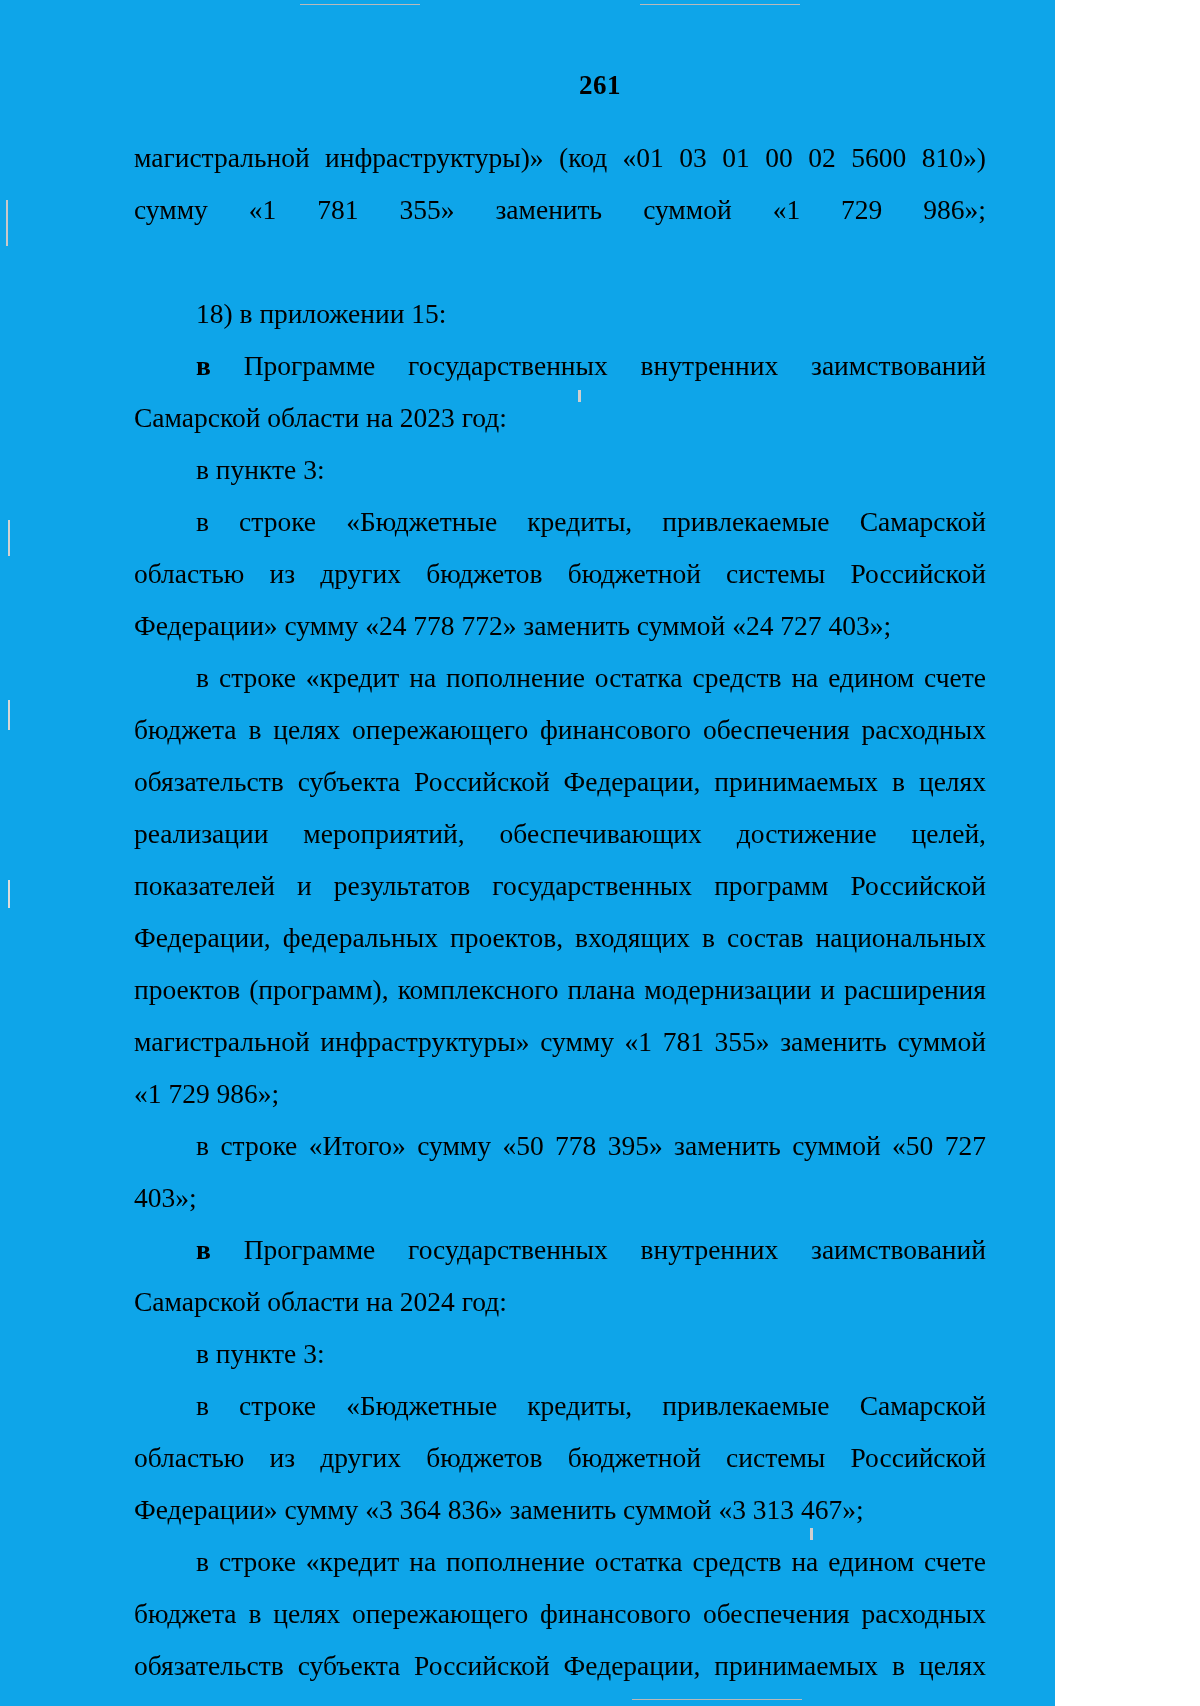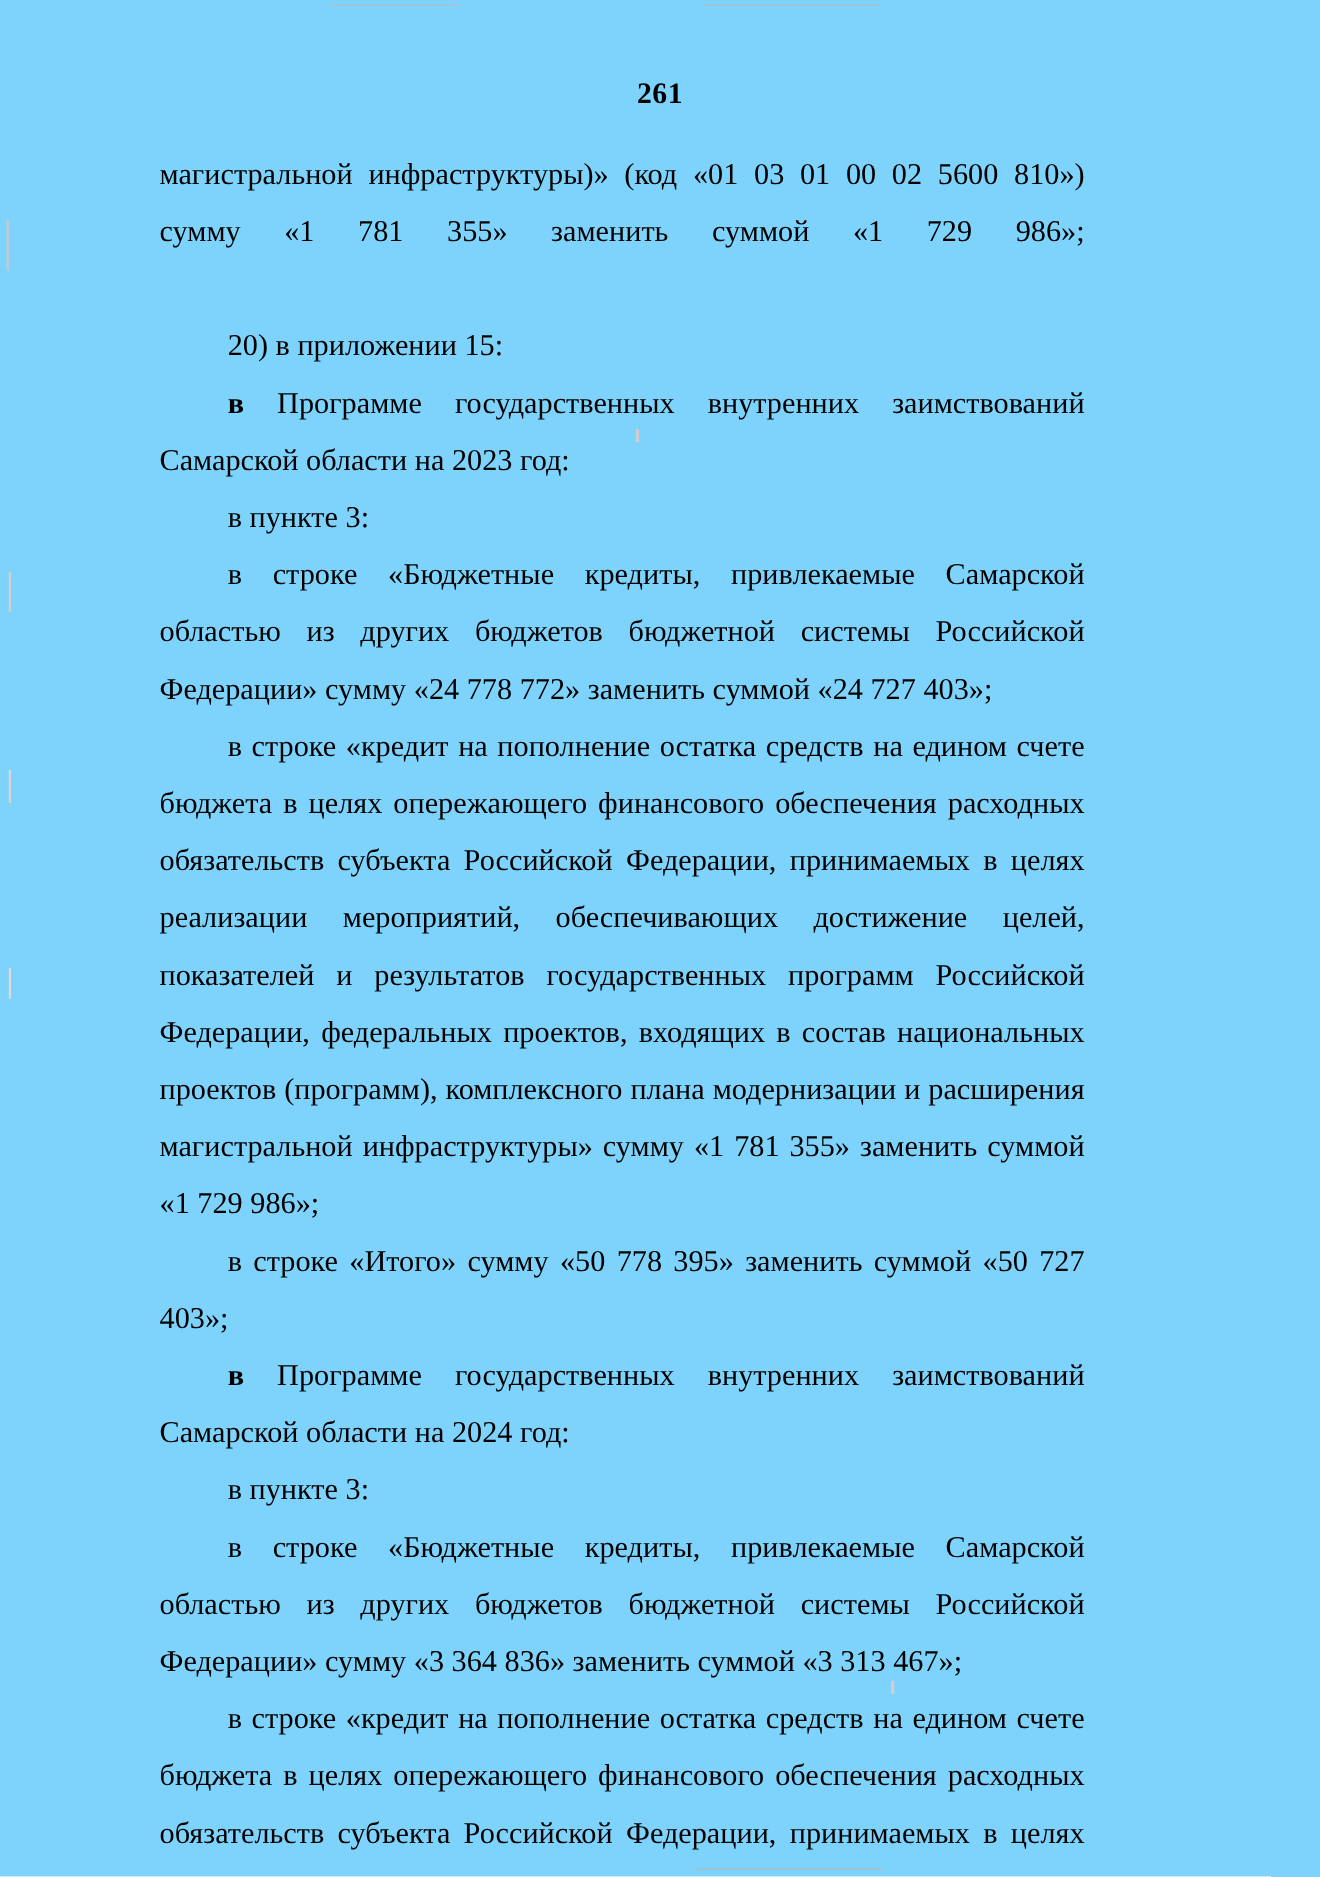--- a/index.html
+++ b/index.html
@@ -12,23 +12,23 @@
     height: 1706px;
     position: relative;
     font-family: "Liberation Serif", serif;
     color: #000000;
     overflow: hidden;
   }
 
   .page {
     position: absolute;
     top: 0; left: 0;
-    width: 1200px;
+    width: 1055px;
     height: 1706px;
-    background: #7dd3fc;
+    background: #0ea5e9;
   }
 
   
   .crop-mark {
     position: absolute;
     background: #b9b9b9;
   }
   .crop-top {
     top: 4px; left: 640px; width: 160px; height: 1px;
   }
@@ -69,21 +69,21 @@
   }
 
   .content {
     position: absolute;
     top: 132px;
     left: 134px;
     width: 852px;
   }
 
   p {
-    margin: 0 0 0 11px;
+    margin: 0 0 0 0;
     font-size: 27.5px;
     line-height: 52px;
     text-align: justify;
     text-justify: inter-word;
     text-indent: 0;
   }
   p.indent {
     text-indent: 62px;
   }
   p + p {
@@ -116,21 +116,21 @@
   <div class="crop-mark edge-left-4"></div>
   <div class="crop-mark speck-1"></div>
   <div class="crop-mark speck-2"></div>
 
   <div class="page-number">261</div>
 
   <div class="content">
 
     <p class="justify-all stretch">магистральной инфраструктуры)» (код «01 03 01 00 02 5600 810») сумму «1 781 355» заменить суммой «1 729 986»;</p>
 
-    <p class="indent">20) в приложении 15:</p>
+    <p class="indent">18) в приложении 15:</p>
 
     <p class="indent justify-all"><span class="bold-lead">в</span> <span>Программе государственных внутренних заимствований Самарской области на 2023 год:</span></p>
 
     <p class="indent">в пункте 3:</p>
 
     <p class="indent justify-all">в строке «Бюджетные кредиты, привлекаемые Самарской областью из других бюджетов бюджетной системы Российской Федерации» сумму «24 778 772» заменить суммой «24 727 403»;</p>
 
     <p class="indent justify-all">в строке «кредит на пополнение остатка средств на едином счете бюджета в целях опережающего финансового обеспечения расходных обязательств субъекта Российской Федерации, принимаемых в целях реализации мероприятий, обеспечивающих достижение целей, показателей и результатов государственных программ Российской Федерации, федеральных проектов, входящих в состав национальных проектов (программ), комплексного плана модернизации и расширения магистральной инфраструктуры» сумму «1 781 355» заменить суммой «1 729 986»;</p>
 
     <p class="indent">в строке «Итого» сумму «50 778 395» заменить суммой «50 727 403»;</p>

